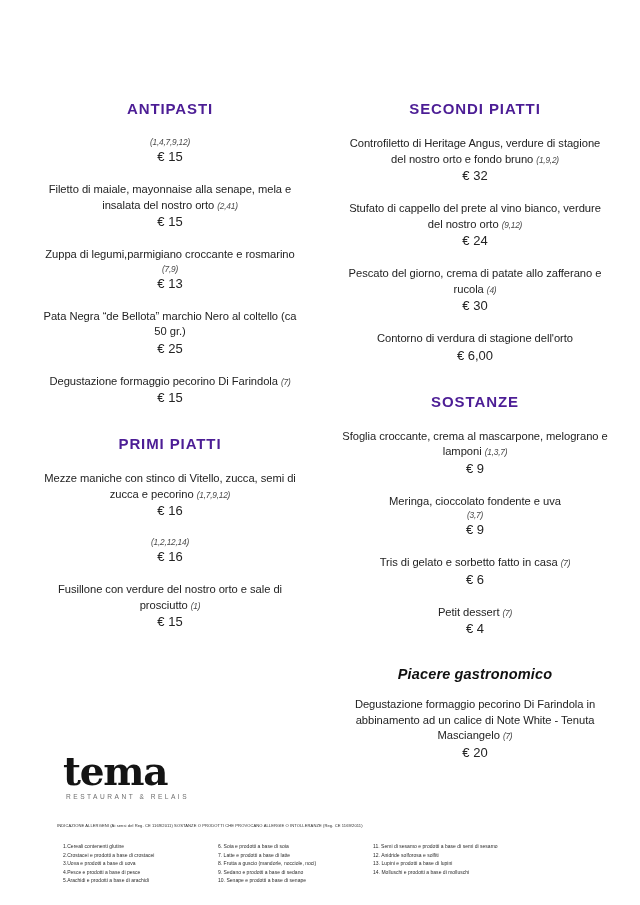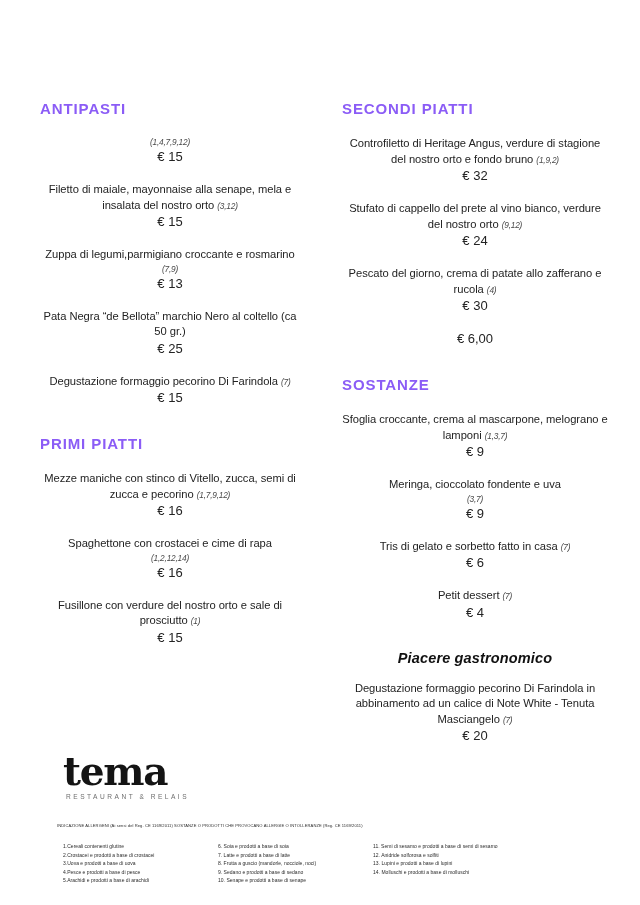--- a/index.html
+++ b/index.html
@@ -37,24 +37,25 @@
     width: 50%;
     padding: 0 26px;
   }
 
   .column-left  { padding-left: 40px; padding-right: 20px; }
   .column-right { padding-left: 22px; padding-right: 32px; }
 
   .section { width: 100%; }
 
   .section-title {
+    text-align: center;
     font-size: 15px;
     font-weight: 700;
     letter-spacing: 0.9px;
-    color: #8b5cf6;
+    color: #4c1d95;
     margin-bottom: 19px;
   }
 
   .section + .section { margin-top: 30px; }
 
   .section-title-script {
     text-align: center;
     font-size: 14.5px;
     font-weight: 700;
     font-style: italic;
@@ -164,21 +165,21 @@
     <div class="menu-column column-left">
 
       <div class="section">
         <div class="section-title">ANTIPASTI</div>
         <div>
           <div class="dish">
             <div class="dish-name"><span class="dish-allergens block">(1,4,7,9,12)</span></div>
             <div class="dish-price">€ 15</div>
           </div>
           <div class="dish">
-            <div class="dish-name"><span>Filetto di maiale, mayonnaise alla senape, mela e insalata del nostro orto</span> <span class="dish-allergens inline">(3,12)</span></div>
+            <div class="dish-name"><span>Filetto di maiale, mayonnaise alla senape, mela e insalata del nostro orto</span> <span class="dish-allergens inline">(2,41)</span></div>
             <div class="dish-price">€ 15</div>
           </div>
           <div class="dish">
             <div class="dish-name"><span>Zuppa di legumi,parmigiano croccante e rosmarino</span><span class="dish-allergens block">(7,9)</span></div>
             <div class="dish-price">€ 13</div>
           </div>
           <div class="dish">
             <div class="dish-name"><span>Pata Negra “de Bellota” marchio Nero al coltello (ca 50 gr.)</span><span class="dish-allergens inline"></span></div>
             <div class="dish-price">€ 25</div>
           </div>
@@ -190,21 +191,21 @@
       </div>
 
       <div class="section">
         <div class="section-title">PRIMI PIATTI</div>
         <div>
           <div class="dish">
             <div class="dish-name"><span>Mezze maniche con stinco di Vitello, zucca, semi di zucca e pecorino</span> <span class="dish-allergens inline">(1,7,9,12)</span></div>
             <div class="dish-price">€ 16</div>
           </div>
           <div class="dish">
-            <div class="dish-name"><span>Spaghettone con crostacei e cime di rapa</span><span class="dish-allergens block">(1,2,12,14)</span></div>
+            <div class="dish-name"><span class="dish-allergens block">(1,2,12,14)</span></div>
             <div class="dish-price">€ 16</div>
           </div>
           <div class="dish">
             <div class="dish-name"><span>Fusillone con verdure del nostro orto e sale di prosciutto</span> <span class="dish-allergens inline">(1)</span></div>
             <div class="dish-price">€ 15</div>
           </div>
         </div>
       </div>
 
     </div>
@@ -220,20 +221,21 @@
           </div>
           <div class="dish">
             <div class="dish-name"><span>Stufato di cappello del prete al vino bianco, verdure del nostro orto</span> <span class="dish-allergens inline">(9,12)</span></div>
             <div class="dish-price">€ 24</div>
           </div>
           <div class="dish">
             <div class="dish-name"><span>Pescato del giorno, crema di patate allo zafferano e rucola</span> <span class="dish-allergens inline">(4)</span></div>
             <div class="dish-price">€ 30</div>
           </div>
           <div class="dish">
+            <div class="dish-name"><span>Contorno di verdura di stagione dell'orto</span><span class="dish-allergens inline"></span></div>
             <div class="dish-price">€ 6,00</div>
           </div>
         </div>
       </div>
 
       <div class="section">
         <div class="section-title">SOSTANZE</div>
         <div>
           <div class="dish">
             <div class="dish-name"><span>Sfoglia croccante, crema al mascarpone, melograno e lamponi</span> <span class="dish-allergens inline">(1,3,7)</span></div>

